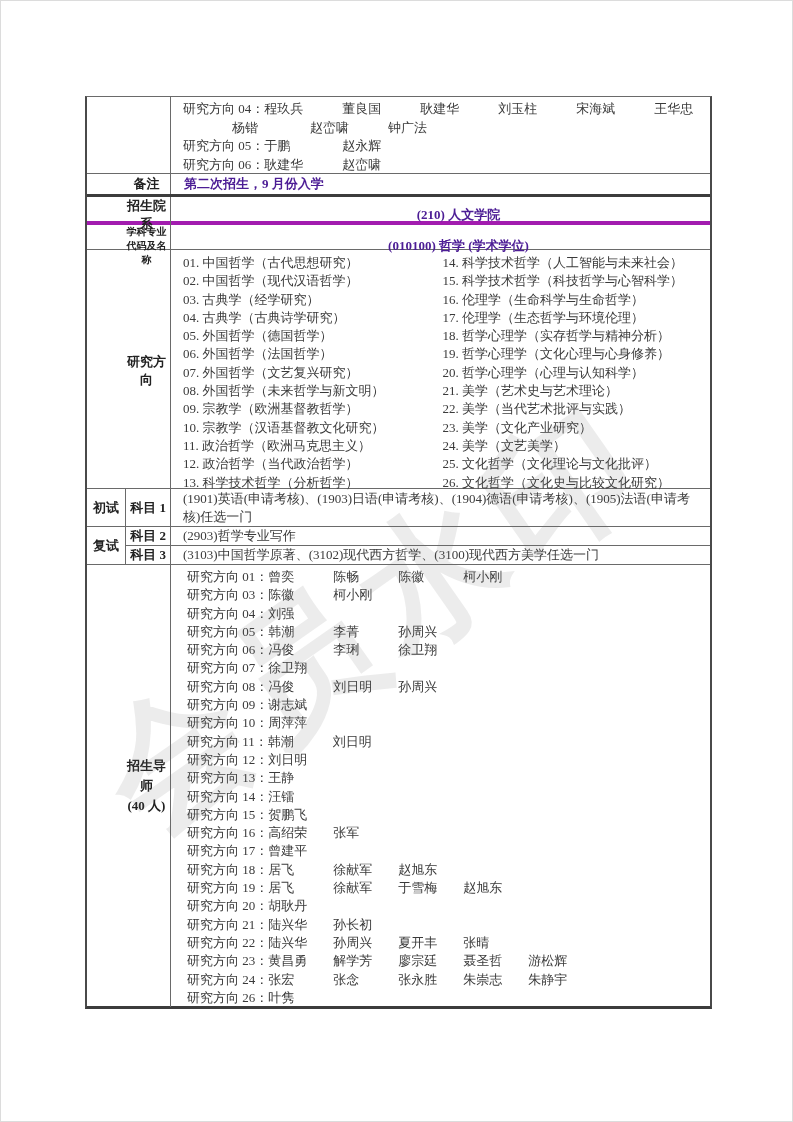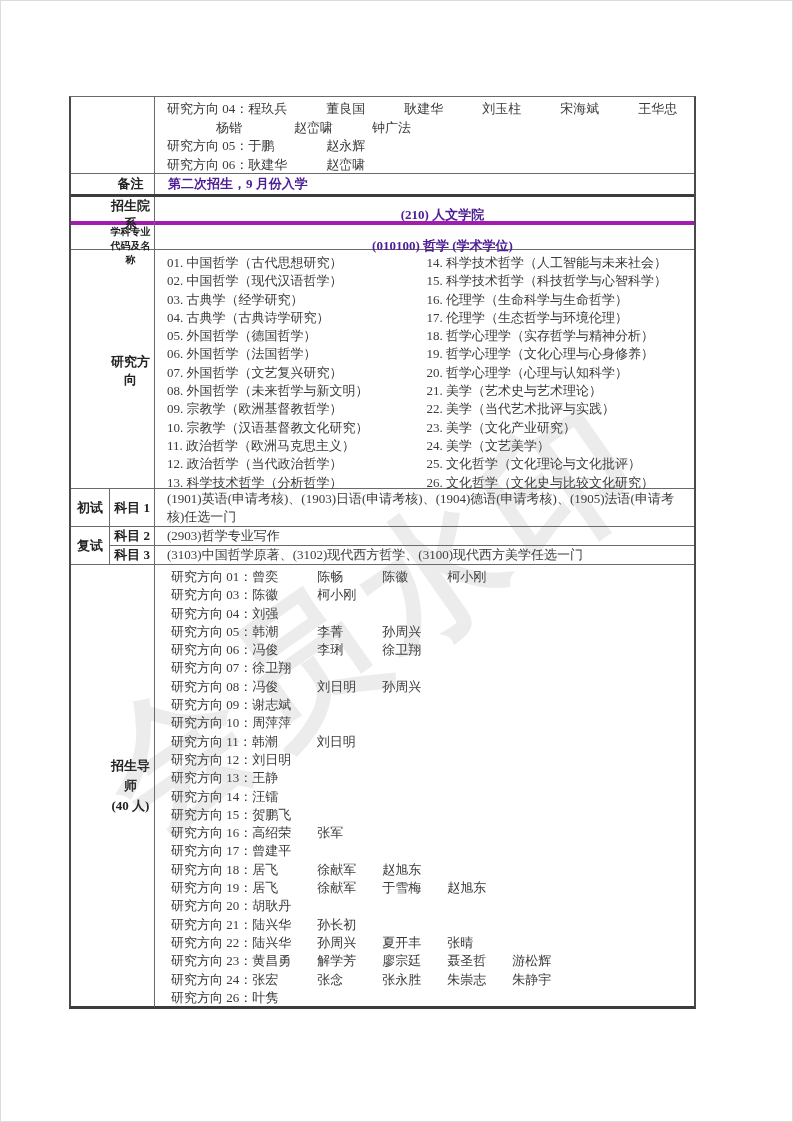--- a/index.html
+++ b/index.html
@@ -3,21 +3,21 @@
 <meta charset="utf-8">
 <style>
   * { box-sizing: border-box; margin: 0; padding: 0; }
   html, body { width: 793px; height: 1122px; background: #ffffff; }
   body { font-family: "Liberation Serif", "DejaVu Serif", serif; color: #3a3a3a; }
   .page {
     position: relative; width: 793px; height: 1122px; background: #fff;
     border: 1px solid #dcdcdc; overflow: hidden;
   }
   .doc-table {
-    position: absolute; left: 68px; top: 95px; width: 627px;
+    position: absolute; left: 84px; top: 95px; width: 627px;
     border-left: 2px solid #4a4a4a; border-right: 2px solid #4a4a4a;
     border-top: 1px solid #6a6a6a; border-bottom: 3px solid #3c3c3c;
     font-size: 13px;
   }
   .row { display: grid; grid-template-columns: 83px 1fr; }
   .cell { min-width: 0; padding-left: 36px; }
   .label-cell {
     display: flex; align-items: center; justify-content: center; text-align: center;
     font-weight: bold; color: #222;
   }

